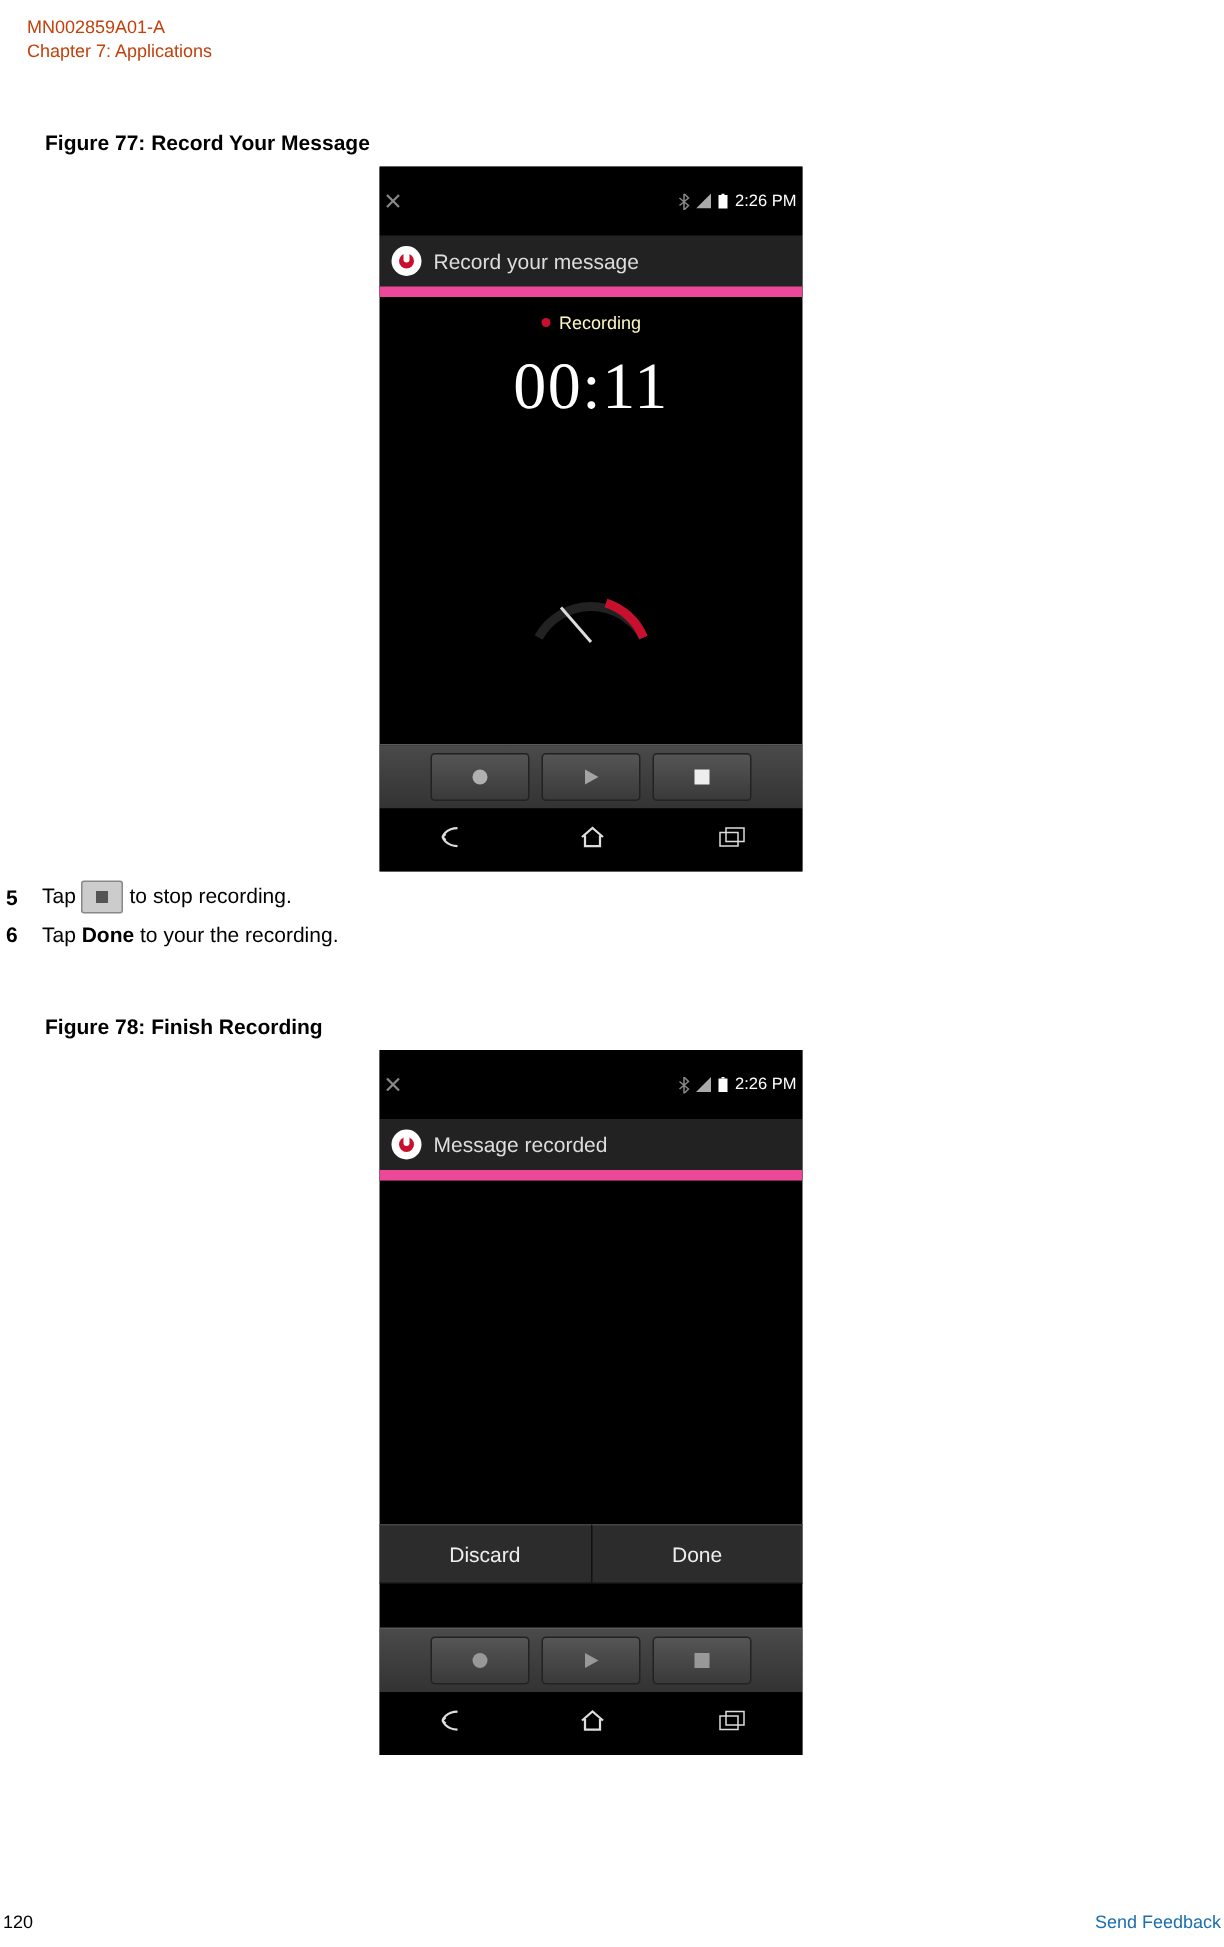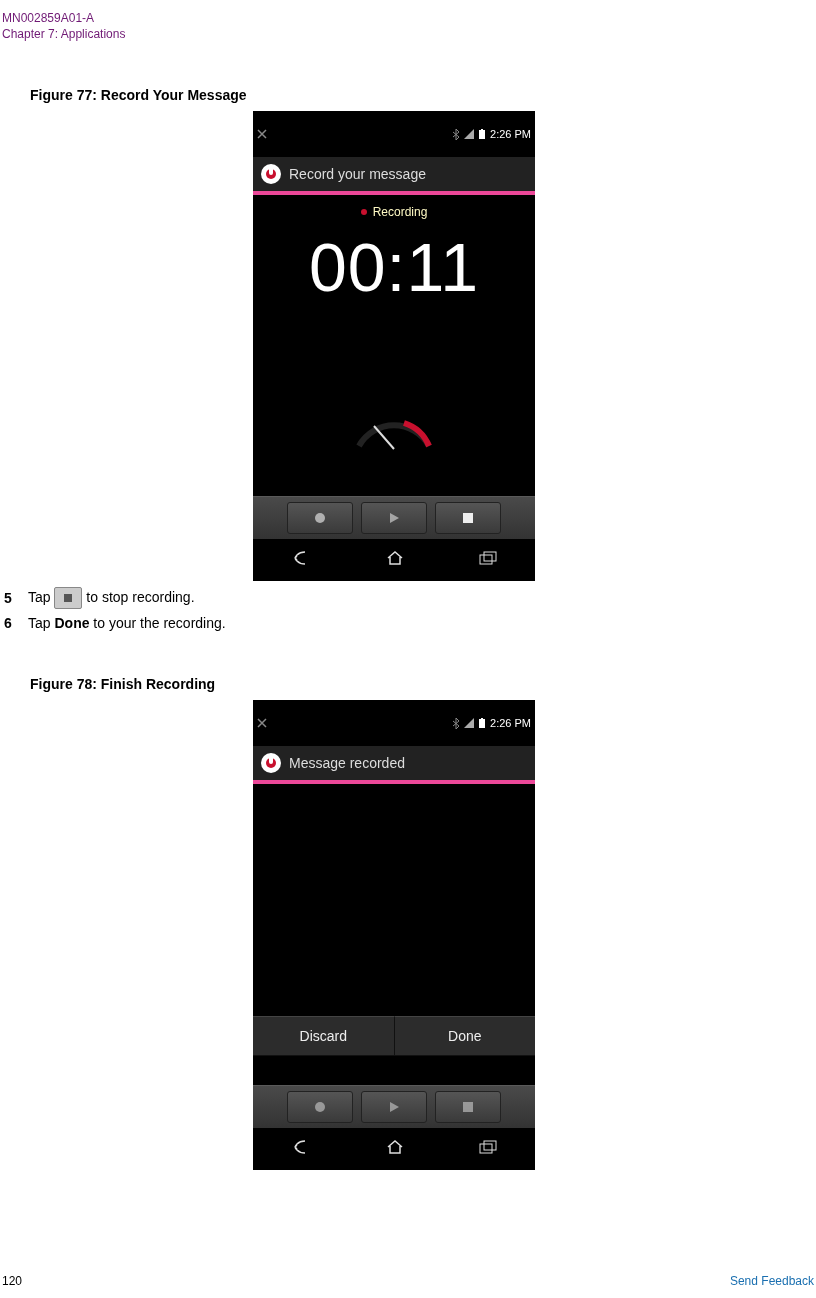--- a/index.html
+++ b/index.html
@@ -13,22 +13,22 @@
   .page {
     width: 816px;
     height: 1298px;
     position: relative;
     box-sizing: border-box;
     padding: 10px 30px 10px 2px;
   }
   .header-block {
     font-size: 12px;
     line-height: 16px;
-    color: #701a75;
-    margin-left: 0;
+    color: #c2410c;
+    margin-left: 16px;
   }
   .figure-caption {
     font-size: 14px;
     font-weight: bold;
     margin: 45px 0 8px 28px;
   }
   .step-row {
     margin-left: 2px;
     font-size: 14px;
     display: flex;
@@ -80,21 +80,21 @@
   .status-left svg, .status-right svg { display: block; }
   .status-right { display: flex; align-items: center; gap: 4px; }
   .status-right .clock { color: #fff; font-size: 11px; }
   .titlebar {
     height: 34px;
     background: #222;
     display: flex;
     align-items: center;
     padding: 0 8px;
     gap: 8px;
-    border-bottom: 4px solid #ec4899;
+    border-bottom: 7px solid #ec4899;
   }
   .titlebar .mic-badge {
     width: 20px; height: 20px; border-radius: 50%;
     background: #fff;
     display: flex; align-items: center; justify-content: center;
   }
   .mic-badge .inner-dot {
     width: 10px; height: 10px; border-radius: 50%;
     background: #c8102e;
     position: relative;
@@ -110,27 +110,27 @@
     font-size: 12px;
     padding: 10px 0 6px 0;
     display: flex;
     justify-content: center;
     align-items: center;
     gap: 6px;
   }
   .rec-dot { width: 6px; height: 6px; border-radius: 50%; background: #c8102e; display: inline-block; }
   .big-time {
     color: #fff;
-    font-size: 68px;
+    font-size: 44px;
     font-weight: 300;
     text-align: center;
     letter-spacing: 1px;
     line-height: 1;
     padding-top: 8px;
-    font-family: Liberation Sans, sans-serif;
+    font-family: Liberation Serif, serif;
   }
   .meter {
     display: flex;
     justify-content: center;
     margin-top: 110px;
   }
   .action-row {
     position: absolute;
     left: 0; right: 0;
     display: flex;

